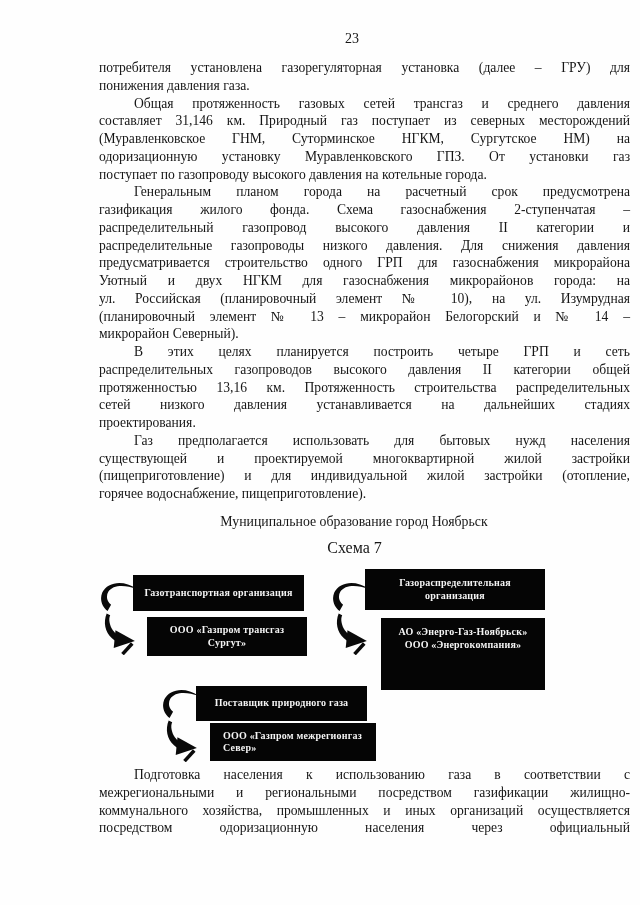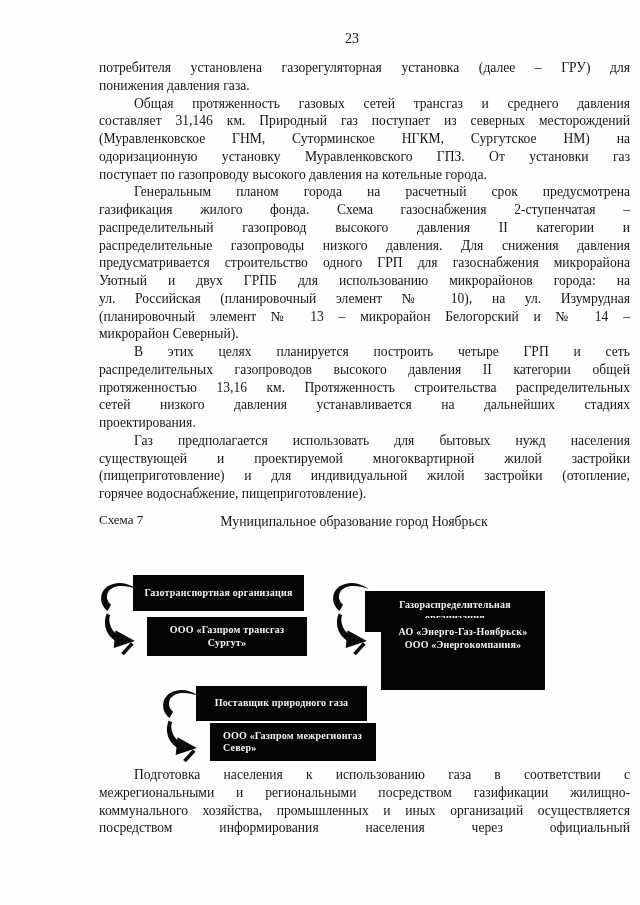--- a/index.html
+++ b/index.html
@@ -19,22 +19,22 @@
   .tb1{top:59px;}
   .tb2{top:766px;}
   .ln{text-align:justify;text-align-last:justify;white-space:normal;}
   .ln.end{text-align:left;text-align-last:left;}
   .ln.ind{text-indent:35px;}
   .heading{
     position:absolute;top:514px;left:108px;width:492px;
     text-align:center;font-size:13.8px;
   }
   .scheme{
-    position:absolute;top:512px;left:99px;width:511px;
-    text-align:left;font-size:13px;
+    position:absolute;top:539px;left:99px;width:511px;
+    text-align:center;font-size:16px;
   }
   .obox{
     position:absolute;background:#050505;color:#f4f4f4;
     font-weight:bold;font-size:10px;line-height:12.5px;
     display:flex;flex-direction:column;justify-content:center;
     text-align:center;letter-spacing:.2px;box-sizing:border-box;
     box-shadow:0 0 0 1px #050505;
   }
   .obox.top-align{justify-content:flex-start;padding-top:7px;text-align:center;}
   .obox.left-align{text-align:left;padding-left:12px;justify-content:center;}
@@ -56,21 +56,21 @@
     <div class="ln">составляет 31,146 км. Природный газ поступает из северных месторождений</div>
     <div class="ln">(Муравленковское ГНМ, Суторминское НГКМ, Сургутское НМ) на</div>
     <div class="ln">одоризационную установку Муравленковского ГПЗ. От установки газ</div>
     <div class="ln end">поступает по газопроводу высокого давления на котельные города.</div>
 
     <div class="ln ind">Генеральным планом города на расчетный срок предусмотрена</div>
     <div class="ln">газификация жилого фонда. Схема газоснабжения 2-ступенчатая –</div>
     <div class="ln">распределительный газопровод высокого давления II категории и</div>
     <div class="ln">распределительные газопроводы низкого давления. Для снижения давления</div>
     <div class="ln">предусматривается строительство одного ГРП для газоснабжения микрорайона</div>
-    <div class="ln">Уютный и двух ГРПБ для использованию микрорайонов города: на</div>
+    <div class="ln">Уютный и двух НГКМ для газоснабжения микрорайонов города: на</div>
     <div class="ln">ул. Российская (планировочный элемент № 10), на ул. Изумрудная</div>
     <div class="ln">(планировочный элемент № 13 – микрорайон Белогорский и № 14 –</div>
     <div class="ln end">микрорайон Северный).</div>
 
     <div class="ln ind">В этих целях планируется построить четыре ГРП и сеть</div>
     <div class="ln">распределительных газопроводов высокого давления II категории общей</div>
     <div class="ln">протяженностью 13,16 км. Протяженность строительства распределительных</div>
     <div class="ln">сетей низкого давления устанавливается на дальнейших стадиях</div>
     <div class="ln end">проектирования.</div>
 
@@ -100,21 +100,21 @@
   </div>
 
   <div class="arrow" style="left:331px;top:581px;">
     <svg viewBox="0 0 44 84" xmlns="http://www.w3.org/2000/svg">
       <path d="M42,9 C27,-2 9,1 3,13 C0,20 2,29 9,34 L13,27 C8,23 7,17 10,12 C15,4 29,4 42,9 Z" fill="#0a0a0a"></path>
       <path d="M8,37 C4,47 6,58 14,65 C17,68 21,70 24,71 L26,65 C22,63 18,60 15,56 C11,50 10,43 12,39 Z" fill="#0a0a0a"></path>
       <path d="M18,56 L40,68 L16,76 Z" fill="#0a0a0a"></path>
       <path d="M37,71 L26,83" stroke="#0a0a0a" stroke-width="4" fill="none"></path>
     </svg>
   </div>
-  <div class="obox" style="left:366px;top:592px;width:178px;height:39px;">
+  <div class="obox" style="left:366px;top:570px;width:178px;height:39px;">
     <div>Газораспределительная</div>
     <div>организация</div>
   </div>
   <div class="obox top-align" style="left:382px;top:619px;width:162px;height:70px;">
     <div>АО «Энерго-Газ-Ноябрьск»</div>
     <div>ООО «Энергокомпания»</div>
   </div>
 
   <div class="arrow" style="left:161px;top:688px;">
     <svg viewBox="0 0 44 84" xmlns="http://www.w3.org/2000/svg">
@@ -129,16 +129,16 @@
   </div>
   <div class="obox left-align" style="left:211px;top:724px;width:164px;height:36px;">
     <div>ООО «Газпром межрегионгаз</div>
     <div>Север»</div>
   </div>
 
   <div class="tb tb2">
     <div class="ln ind">Подготовка населения к использованию газа в соответствии с</div>
     <div class="ln">межрегиональными и региональными посредством газификации жилищно-</div>
     <div class="ln">коммунального хозяйства, промышленных и иных организаций осуществляется</div>
-    <div class="ln">посредством информирования населения через официальный</div>
+    <div class="ln">посредством одоризационную населения через официальный</div>
   </div>
 
 </div>
 
 </body></html>

